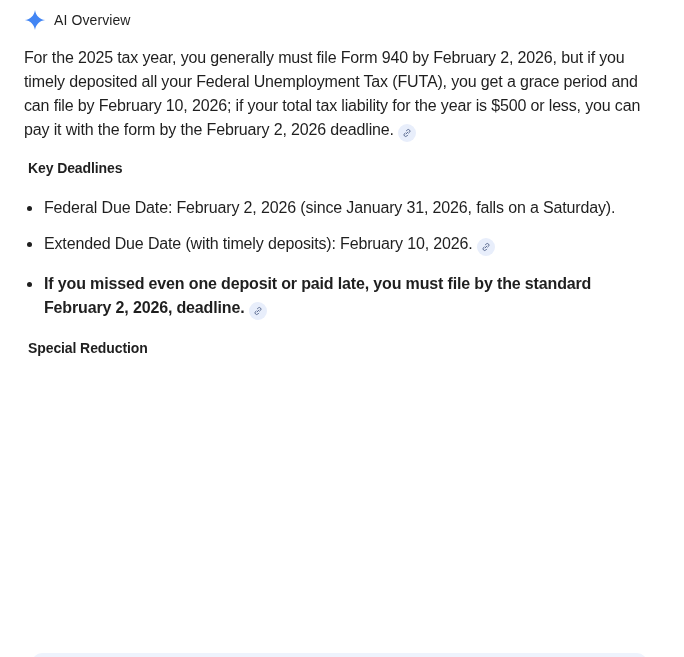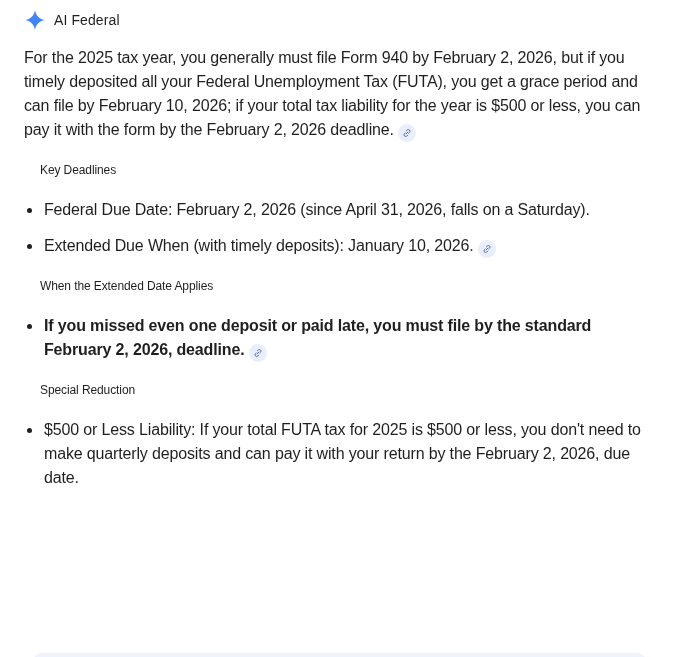--- a/index.html
+++ b/index.html
@@ -40,23 +40,23 @@
       top: 46px;
       width: 630px;
       font-size: 16px;
       line-height: 24px;
     }
     p.intro {
       margin: 0;
       letter-spacing: -0.15px;
     }
     h3.section {
-      margin: 16px;
-      font-size: 12px;
-      font-weight: normal;
+      margin: 4px;
+      font-size: 14px;
+      font-weight: bold;
       line-height: 24px;
       letter-spacing: -0.1px;
     }
     ul.list {
       list-style: none;
       margin: 0;
       padding: 0;
     }
     ul.list li {
       position: relative;
@@ -99,59 +99,55 @@
   </style>
 </head>
 <body>
 
 <div class="header">
   <span class="spark">
     <svg viewBox="0 0 24 24" width="22" height="22">
       <path d="M12 1 C12.8 7 17 11.2 23 12 C17 12.8 12.8 17 12 23 C11.2 17 7 12.8 1 12 C7 11.2 11.2 7 12 1 Z" fill="#4285f4"></path>
     </svg>
   </span>
-  <span class="title">AI Federal</span>
+  <span class="title">AI Overview</span>
 </div>
 
 <div class="content">
 
   <p class="intro" style="margin-bottom:14px;">
     <span>For the 2025 tax year, you generally must file Form 940 by </span><b>February 2, 2026</b><span>, but if you timely deposited all your Federal Unemployment Tax (FUTA), you get a grace period and can file by </span><b>February 10, 2026</b><span>; if your total tax liability for the year is $500 or less, you can pay it with the form by the February 2, 2026 deadline.</span><span class="chip">
         <svg viewBox="0 0 16 16">
           <path d="M6.5 9.5 L9.5 6.5 M7 4.5 L8.3 3.2 a2.6 2.6 0 0 1 3.7 3.7 L10.7 8.2 M9 11.5 L7.7 12.8 a2.6 2.6 0 0 1 -3.7 -3.7 L5.3 7.8" stroke="#5f6f94" stroke-width="1.6" fill="none" stroke-linecap="round"></path>
         </svg>
       </span>
   </p>
 
   <h3 class="section" style="margin-bottom:16px;">Key Deadlines</h3>
   <ul class="list">
     <li style="margin-bottom:12px;">
-      <b>Federal Due Date</b><span>: February 2, 2026 (since April 31, 2026, falls on a Saturday).</span>
+      <b>Federal Due Date</b><span>: February 2, 2026 (since January 31, 2026, falls on a Saturday).</span>
     </li>
     <li style="margin-bottom:16px;">
-      <b>Extended Due When (with timely deposits)</b><span>: January 10, 2026.</span><span class="chip">
+      <b>Extended Due Date (with timely deposits)</b><span>: February 10, 2026.</span><span class="chip">
           <svg viewBox="0 0 16 16">
             <path d="M6.5 9.5 L9.5 6.5 M7 4.5 L8.3 3.2 a2.6 2.6 0 0 1 3.7 3.7 L10.7 8.2 M9 11.5 L7.7 12.8 a2.6 2.6 0 0 1 -3.7 -3.7 L5.3 7.8" stroke="#5f6f94" stroke-width="1.6" fill="none" stroke-linecap="round"></path>
           </svg>
         </span>
     </li>
   </ul>
 
-  <h3 class="section" style="margin-bottom:16px;">When the Extended Date Applies</h3>
   <ul class="list">
     <li style="margin-bottom:16px;font-weight:bold;">
       <span>If you missed even one deposit or paid late, you must file by the standard February 2, 2026, deadline.</span><span class="chip">
           <svg viewBox="0 0 16 16">
             <path d="M6.5 9.5 L9.5 6.5 M7 4.5 L8.3 3.2 a2.6 2.6 0 0 1 3.7 3.7 L10.7 8.2 M9 11.5 L7.7 12.8 a2.6 2.6 0 0 1 -3.7 -3.7 L5.3 7.8" stroke="#5f6f94" stroke-width="1.6" fill="none" stroke-linecap="round"></path>
           </svg>
         </span>
     </li>
   </ul>
 
   <h3 class="section" style="margin-bottom:16px;">Special Reduction</h3>
   <ul class="list">
-    <li style="margin-bottom:12px;">
-      <b>$500 or Less Liability</b><span>: If your total FUTA tax for 2025 is $500 or less, you don't need to make quarterly deposits and can pay it with your return by the February 2, 2026, due date.</span>
-    </li>
   </ul>
 </div>
 
 <div class="bottom-box"></div>
 
 </body></html>

